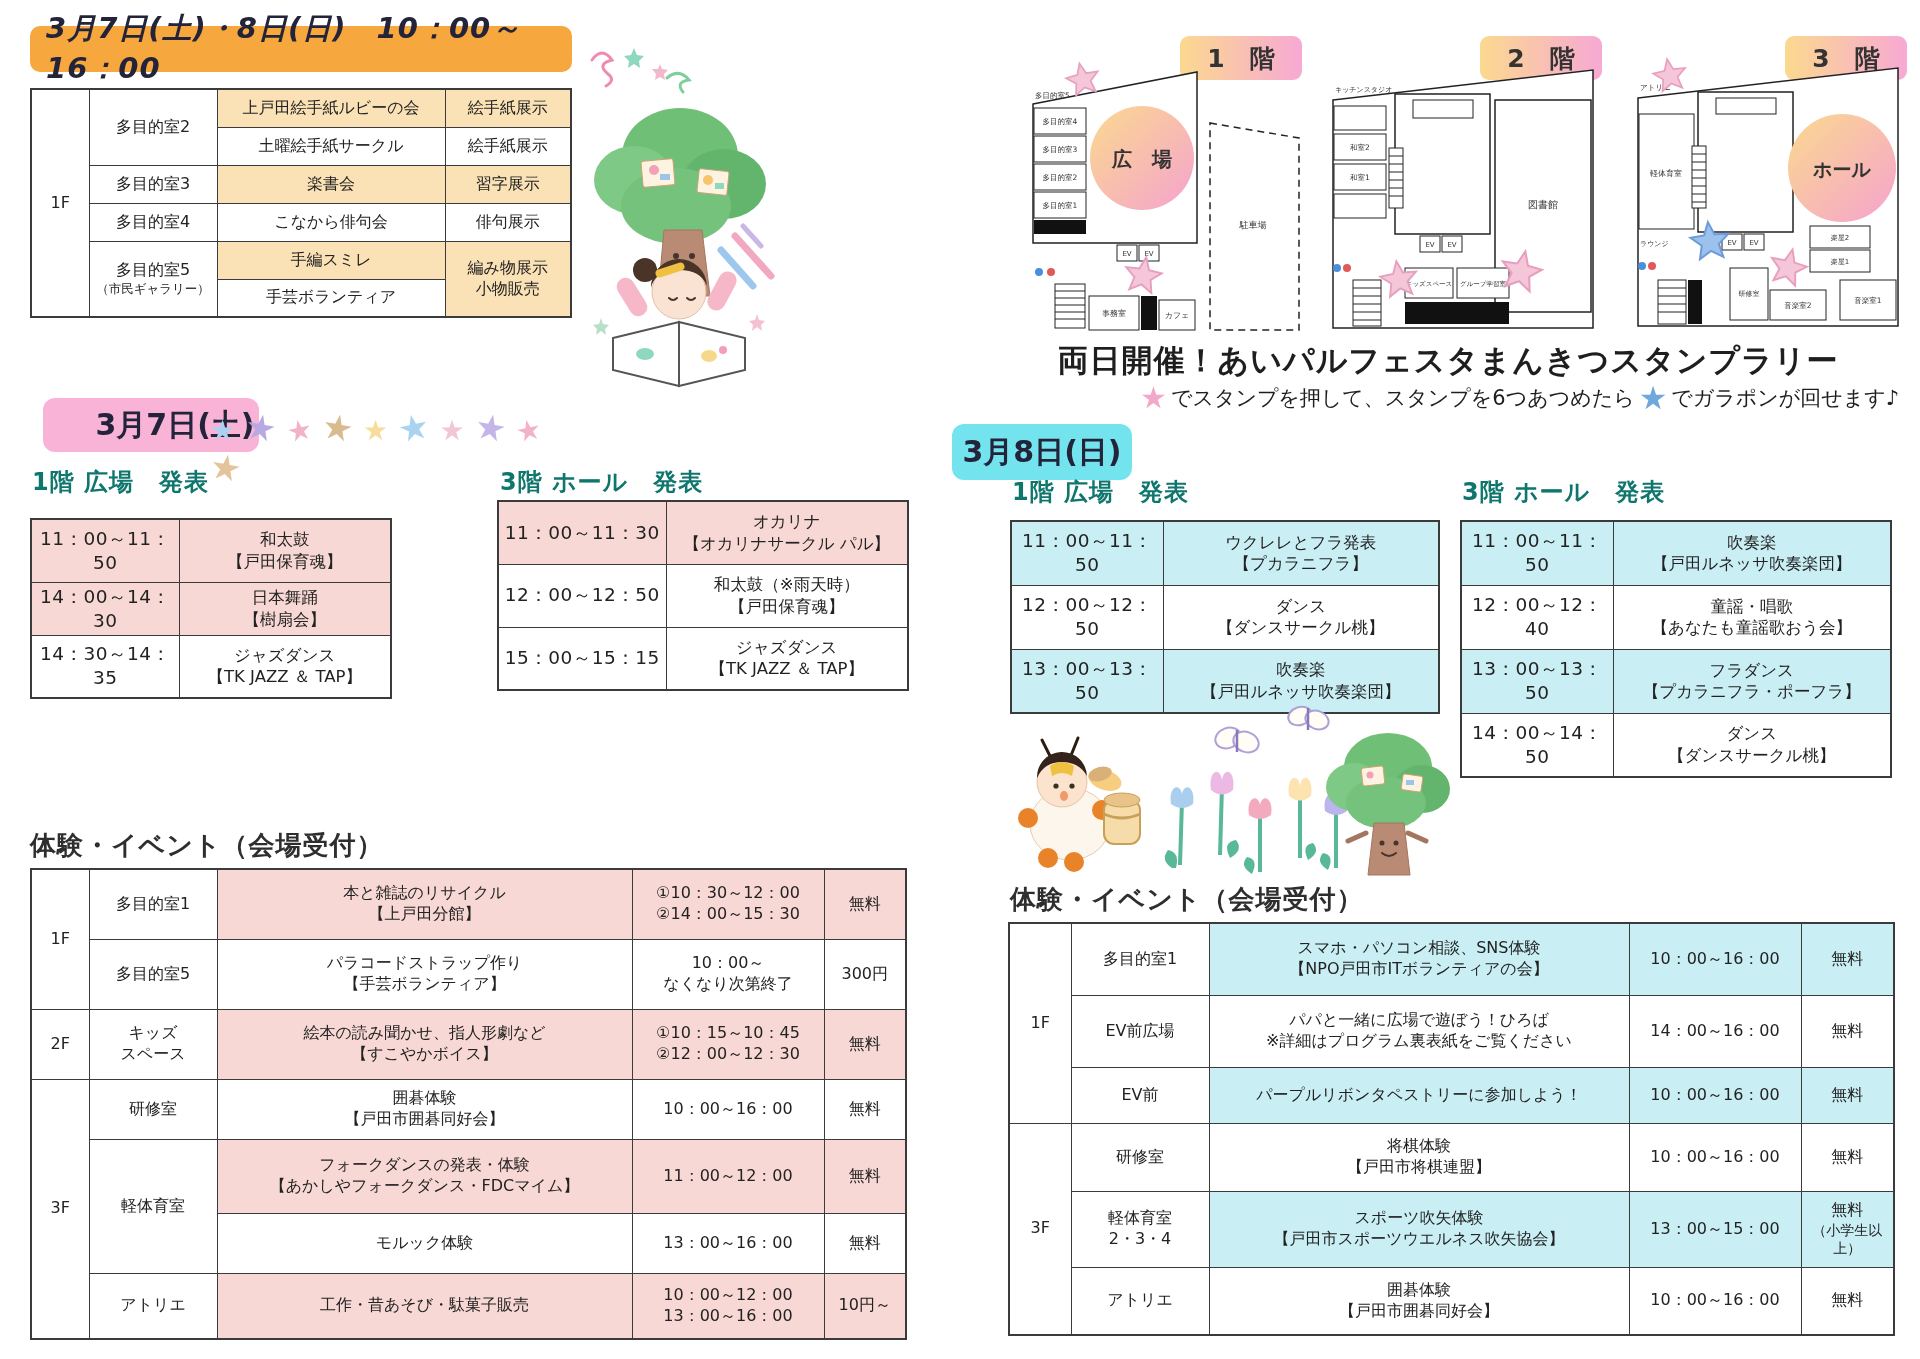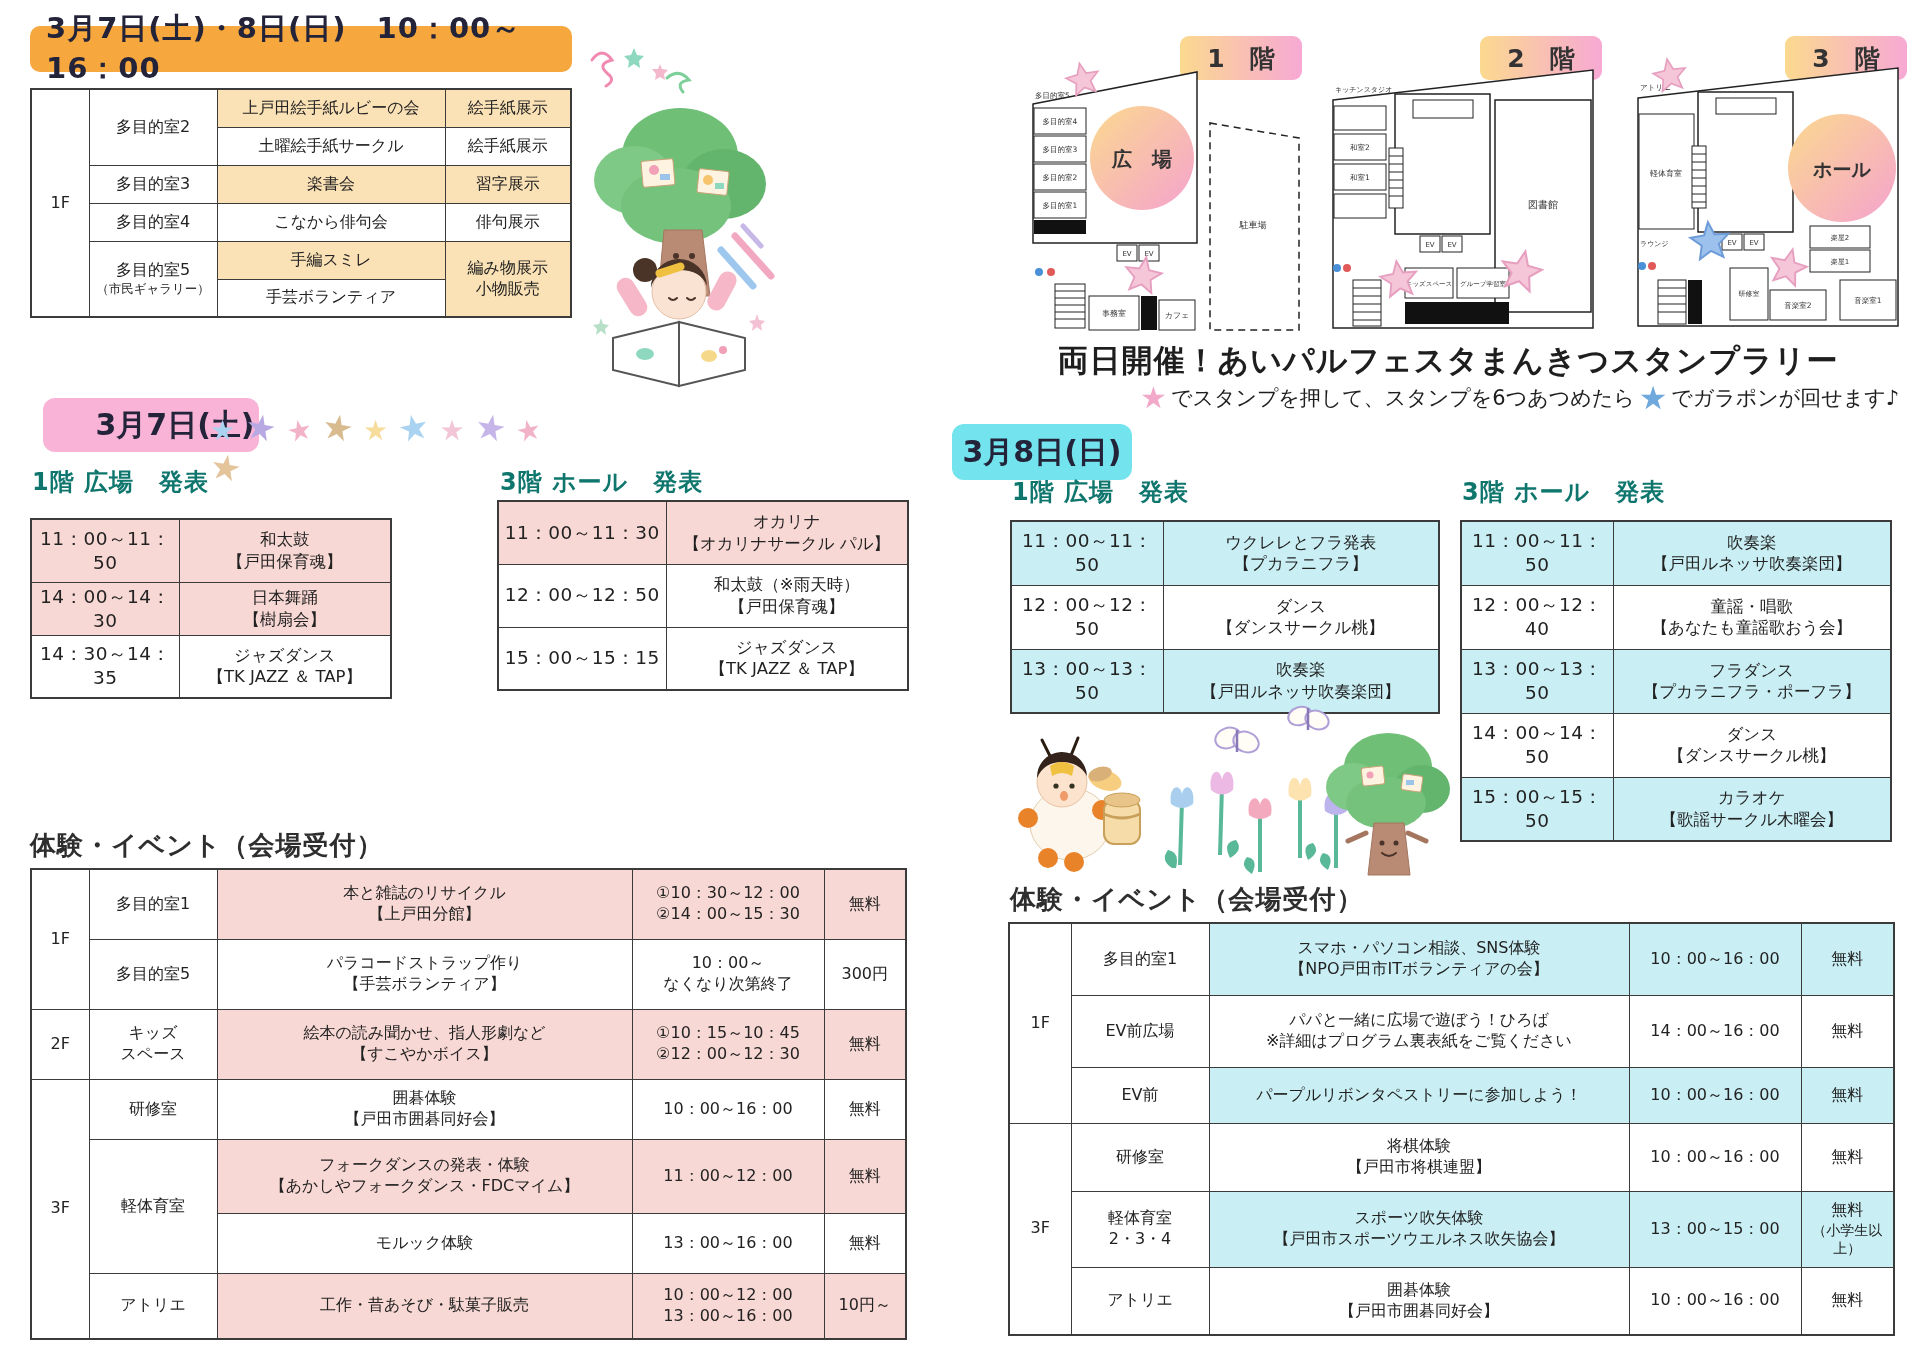--- a/index.html
+++ b/index.html
@@ -39,21 +39,21 @@
   .stamp2{font-size:21px;color:#1e1e1e;display:flex;align-items:center;gap:4px;}
   .star-pink{color:#F2A8C8;font-size:30px;line-height:1;}
   .star-blue{color:#6FA8DC;font-size:32px;line-height:1;}
   svg text{font-family:"DejaVu Sans",sans-serif;fill:#333;}
 </style>
 </head>
 <body>
 
 <div id="canvas">
 
-  <div class="abs banner" style="left:30px;top:26px;width:510px;height:46px;">
+  <div class="abs banner" style="left:30px;top:26px;width:510px;height:46px;font-style:italic;">
     <span>3月7日(土)・8日(日)　10：00～16：00</span>
   </div>
 
   <div class="abs" style="left:30px;top:88px;">
     <table class="tbl exh" style="width:540px;">
       <colgroup>
           <col style="width:58px">
           <col style="width:128px">
           <col style="width:228px">
           <col style="width:126px">
@@ -507,27 +507,20 @@
               <span class="gr">【プカラニフラ・ポーフラ】</span>
             </td>
       </tr>
       <tr style="height:64px">
         <td class="time">14：00～14：50</td>
         <td>
               <span class="nm">ダンス</span>
               <span class="gr">【ダンスサークル桃】</span>
             </td>
       </tr>
-      <tr style="height:64px">
-        <td class="t-cyan time">15：00～15：50</td>
-        <td class="t-cyan">
-              <span class="nm">カラオケ</span>
-              <span class="gr">【歌謡サークル木曜会】</span>
-            </td>
-      </tr>
     </tbody>
       </table>
   </div>
 
   <svg class="abs" style="left:1000px;top:722px;" width="150" height="160" viewBox="0 0 150 160">
     <line x1="52" y1="38" x2="42" y2="18" stroke="#2a1c10" stroke-width="3" stroke-linecap="round"></line>
     <line x1="70" y1="36" x2="78" y2="16" stroke="#2a1c10" stroke-width="3" stroke-linecap="round"></line>
     <ellipse cx="105" cy="58" rx="17" ry="10" fill="#f6c46a" opacity="0.85" transform="rotate(18 105 58)"></ellipse>
     <ellipse cx="70" cy="102" rx="40" ry="36" fill="#fdf6ec" stroke="#e3cdae"></ellipse>
     <circle cx="62" cy="60" r="25" fill="#fce3cd" stroke="#e8c3a4"></circle>

